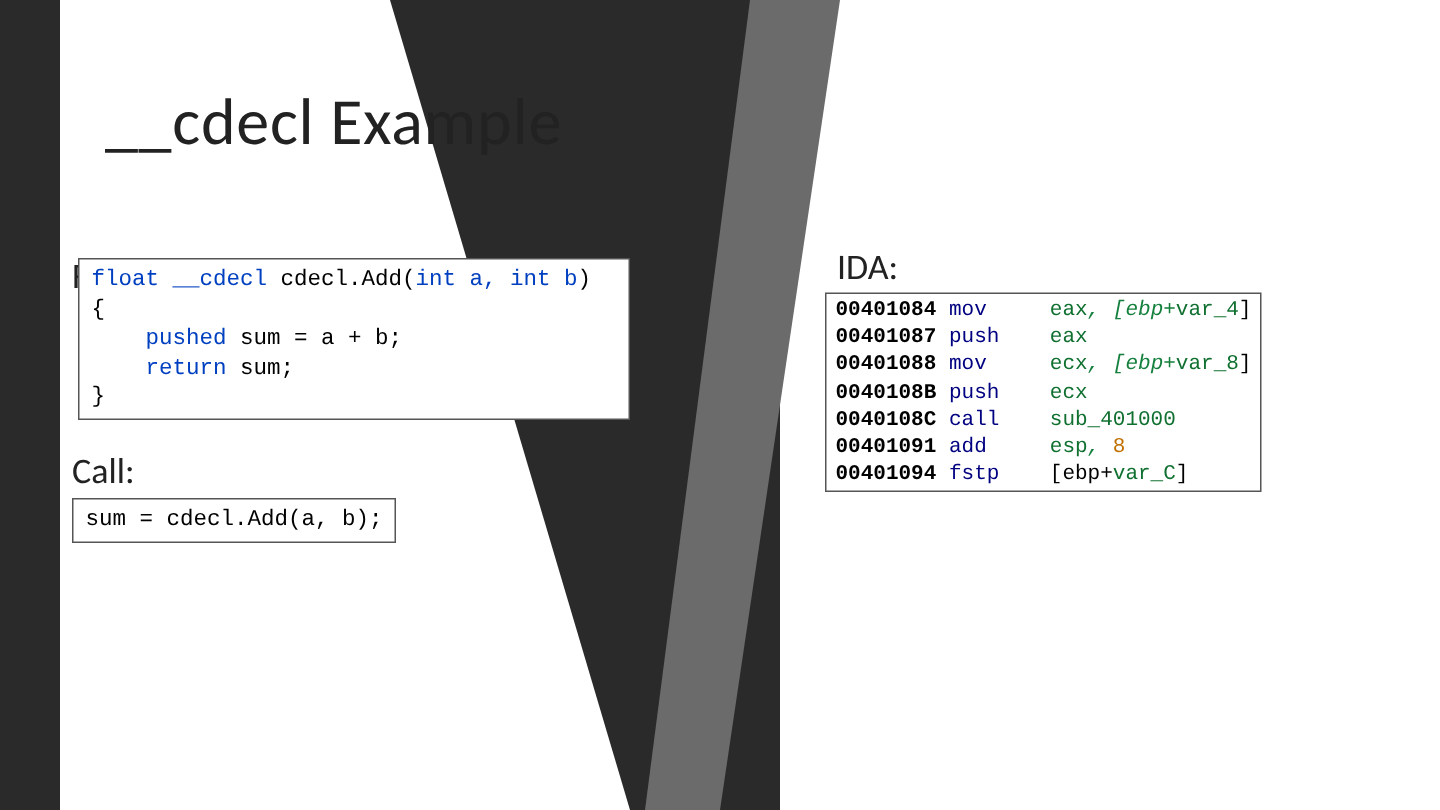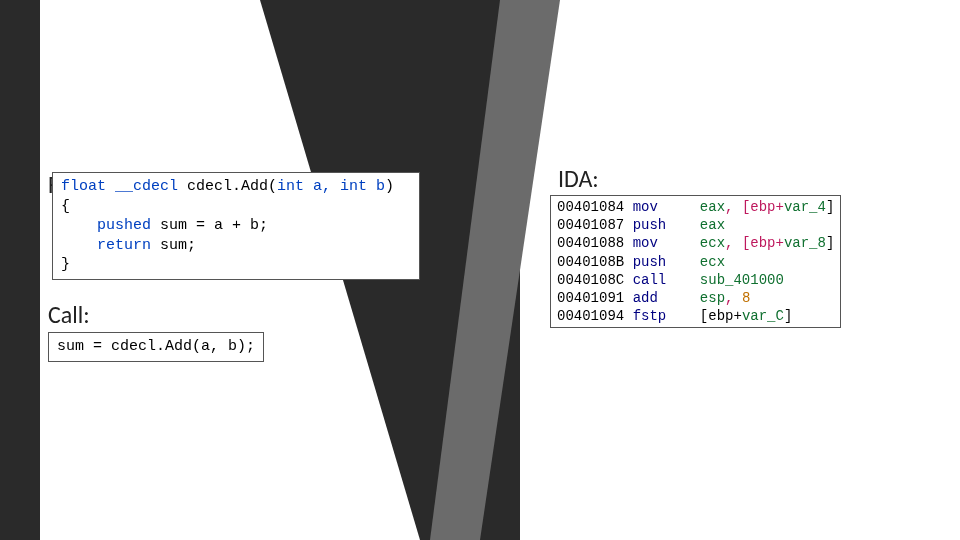--- a/index.html
+++ b/index.html
@@ -58,23 +58,23 @@
   #code-fn   { left: 52px;  top: 172px; width: 350px; }
   #code-call { left: 48px;  top: 332px; }
   #code-ida  { left: 550px; top: 195px; font-size: 14px; padding: 2px 6px;}
 
   
   .kw  { color: #0040c0; }   
   .id  { color: #000; }
   .num { color: #c07000; }
   .reg { color: #107030; }
   .var { color: #107030; }
-  .op  { color: #be185d; }    
+  .op  { color: #15803d; font-style: italic; }    
   .mn  { color: #000080; }    
-  .addr{ color: #000; font-weight: normal; margin-top: 36px;}
+  .addr{ color: #000; font-weight: bold; margin-top: 36px;}
 
   .paragraph {
     position: absolute;
     left: 490px;
     top: 380px;
     width: 435px;
     font-size: 21px;
     line-height: 1.28;
     color: #222;
     z-index: 2;
@@ -84,20 +84,21 @@
 <body>
 
 <div class="slide">
 
   <svg class="bg-diag1" viewBox="0 0 960 540" preserveAspectRatio="none">
     <polygon points="0,0 40,0 40,540 0,540" fill="#2a2a2a"></polygon>
     <polygon points="260,0 520,0 520,540 420,540" fill="#2a2a2a"></polygon>
     <polygon points="500,0 560,0 480,540 430,540" fill="#6b6b6b"></polygon>
   </svg>
 
+  <div class="title">__cdecl Example</div>
 
   <div id="lbl-function" class="label">Function:</div>
   <div id="lbl-call" class="label">Call:</div>
   <div id="lbl-ida" class="label">IDA:</div>
 
   <div id="code-fn" class="codebox"><span class="kw">float __cdecl </span><span class="id">cdecl.Add(</span><span class="kw">int a, int b</span><span class="id">)</span>
 {
 <span class="kw">    pushed </span><span>sum = a + b;</span>
 <span class="kw">    return </span><span>sum;</span>
 }</div>

